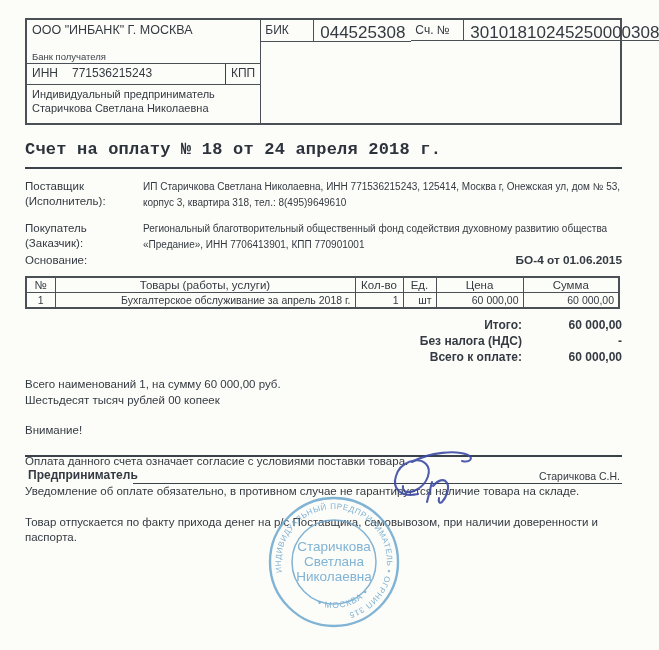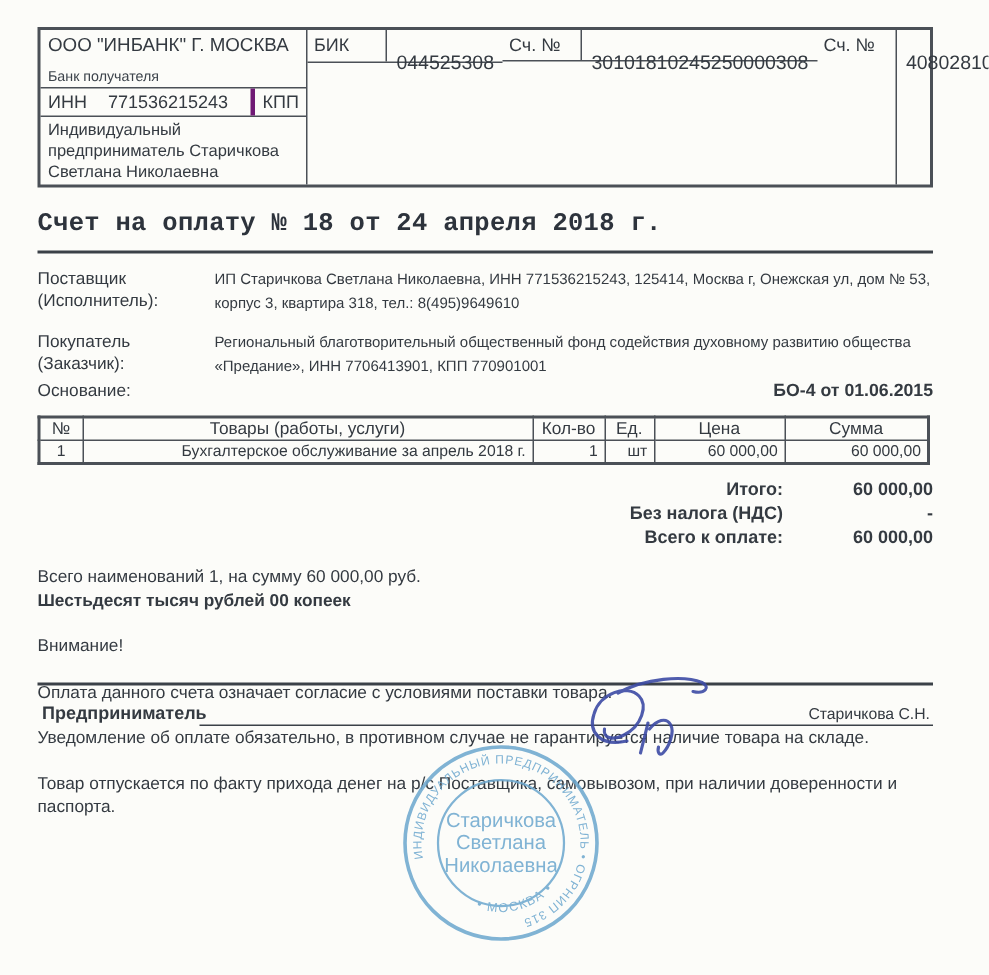--- a/index.html
+++ b/index.html
@@ -13,31 +13,31 @@
   }
   .page { position:absolute; left:25px; top:18px; width:597px; }
 
   
   .bank-table { display:flex; border:2px solid #4b5057; height:107px; background:transparent; }
   .bt-left { width:333px; display:flex; flex-direction:column; border-right:1px solid #4b5057; }
   .bt-bank { height:44px; padding:3px 5px 1px 5px; border-bottom:1px solid #4b5057; display:flex; flex-direction:column; justify-content:space-between; }
   .bt-bankname { font-size:12.5px; }
   .small-label { font-size:9.5px; color:#3c434b; }
   .bt-innkpp { height:21px; display:flex; border-bottom:1px solid #4b5057; font-size:12px; }
-  .bt-inn { width:143px; border-right:3px solid #701a75; padding:2px 5px; display:flex; gap:14px; }
+  .bt-inn { width:199px; border-right:1px solid #701a75; padding:2px 5px; display:flex; gap:14px; }
   .bt-kpp { flex:1; padding:2px 5px; }
   .bt-recip { flex:1; padding:2px 5px 1px 5px; display:flex; flex-direction:column; justify-content:space-between; }
   .bt-recipname { font-size:11px; line-height:14px; }
   .bt-right { flex:1; display:flex; flex-direction:row; }
   .bt-row { display:flex; }
   .bt-row1 { height:22px; border-bottom:1px solid #4b5057; }
   .bt-row2 { height:21px; border-bottom:1px solid #4b5057; }
   .bt-row3 { flex:1; }
   .bt-lab { width:53px; border-right:1px solid #4b5057; padding:3px 4px; font-size:12px; }
-  .bt-val { flex:1; padding:14px 6px; font-size:13px; }
+  .bt-val { flex:1; padding:3px 6px; font-size:17px; }
 
   
   .doc-title { margin-top:15px; font-size:17px; font-weight:bold; color:#2d333c; letter-spacing:.2px;font-family:Liberation Mono, monospace; }
   .rule { border-top:2.5px solid #3b4148; margin-top:8px; }
 
   
   .party { display:flex; margin-top:10px; }
   .party-label { width:73px; font-size:11.5px; line-height:15px; flex-shrink:0; }
   .party-value { font-size:10px; font-weight:normal; line-height:16px;margin-left:45px; }
   .basis { display:flex; margin-top:0; align-items:baseline;justify-content:space-between; }
@@ -57,21 +57,21 @@
   td.c { text-align:center; } td.r { text-align:right; } td.l { text-align:right; }
 
   
   .totals { margin-top:8px; }
   .tot-row { display:flex; justify-content:flex-end; font-weight:bold; font-size:12px; line-height:16px; }
   .tot-label { text-align:right; }
   .tot-value { width:100px; text-align:right; }
 
   
   .summary { margin-top:11px; font-size:11.5px; line-height:16px; }
-  .amount-words { font-weight:bold; }
+  .amount-words { font-weight:normal; }
   .notice { margin-top:13px; font-size:11.5px; line-height:15.5px; width:590px; }
   .notice div { margin-top:15px; }
 
   
   .sign-section { position:absolute; left:25px; top:455px; width:597px; }
   .sign-rule { border-top:2.5px solid #3b4148; }
   .sign-row { position:relative; margin-top:11px; height:18px; }
   .sign-role { position:absolute; left:3px; top:0; font-size:12px; font-weight:bold; }
   .sign-line { position:absolute; left:108px; right:0; top:0; height:16px; border-bottom:1.4px solid #3b4148; }
   .sign-name { position:absolute; right:2px; top:2px; font-size:10.5px; }

